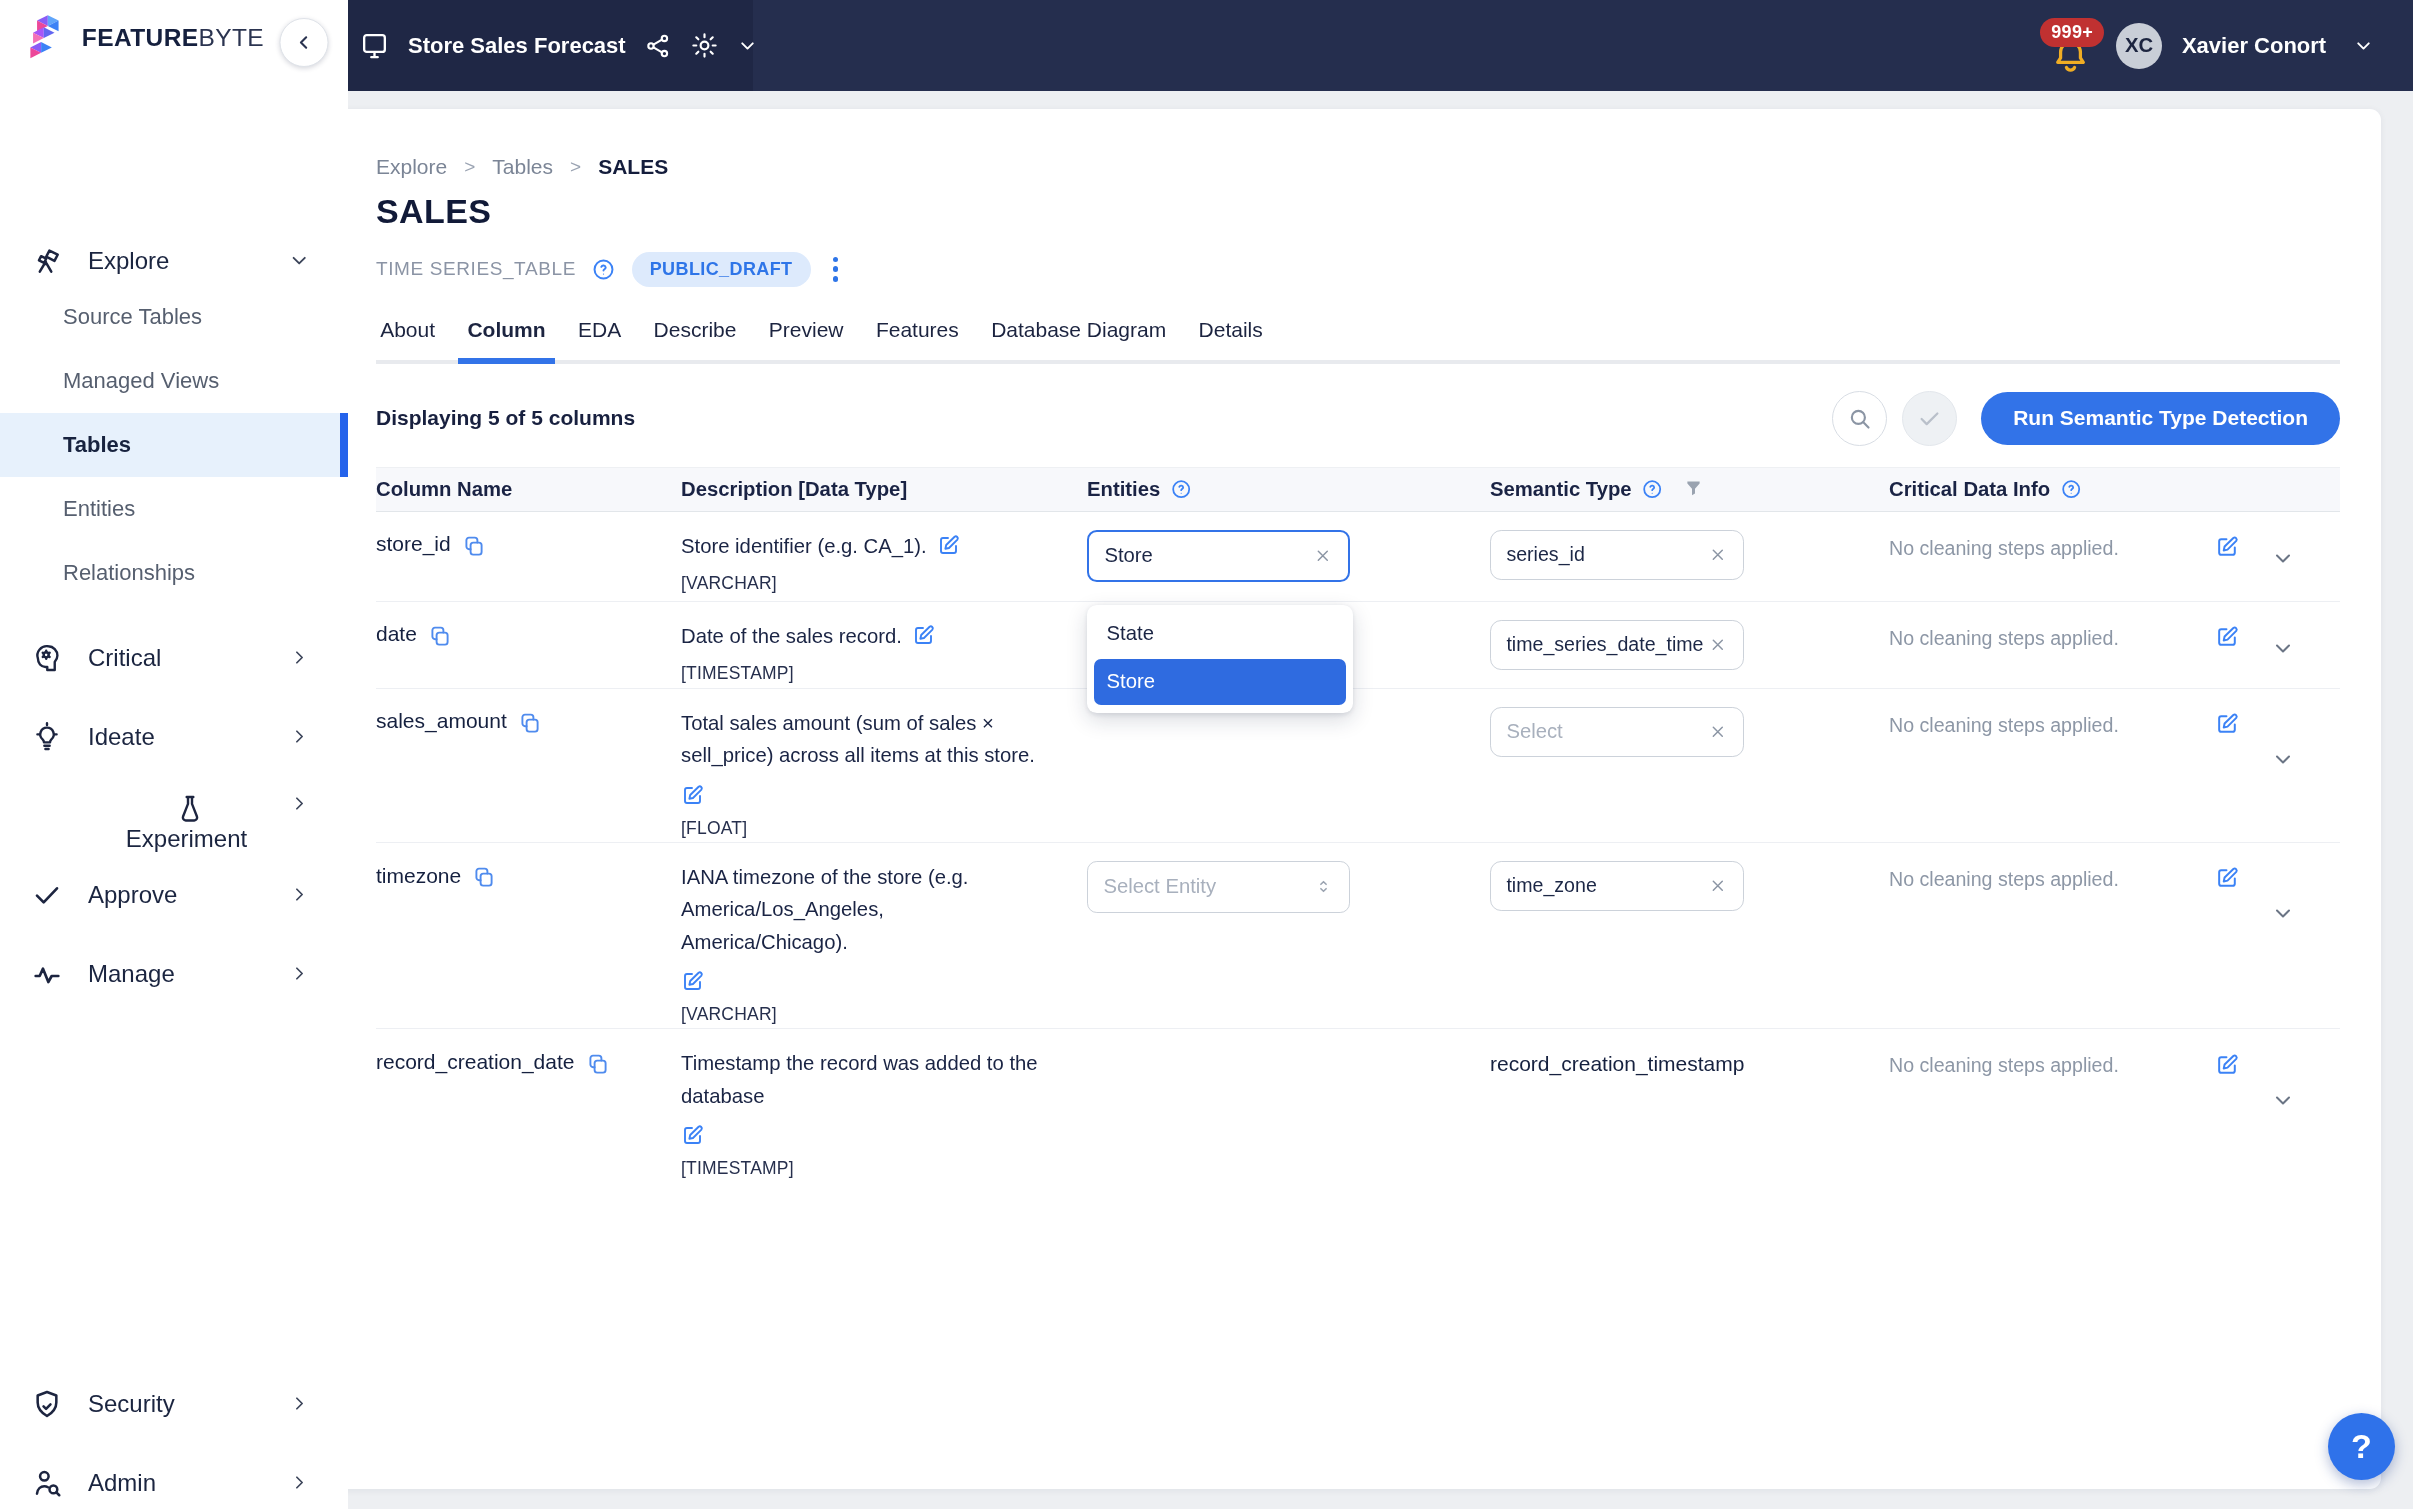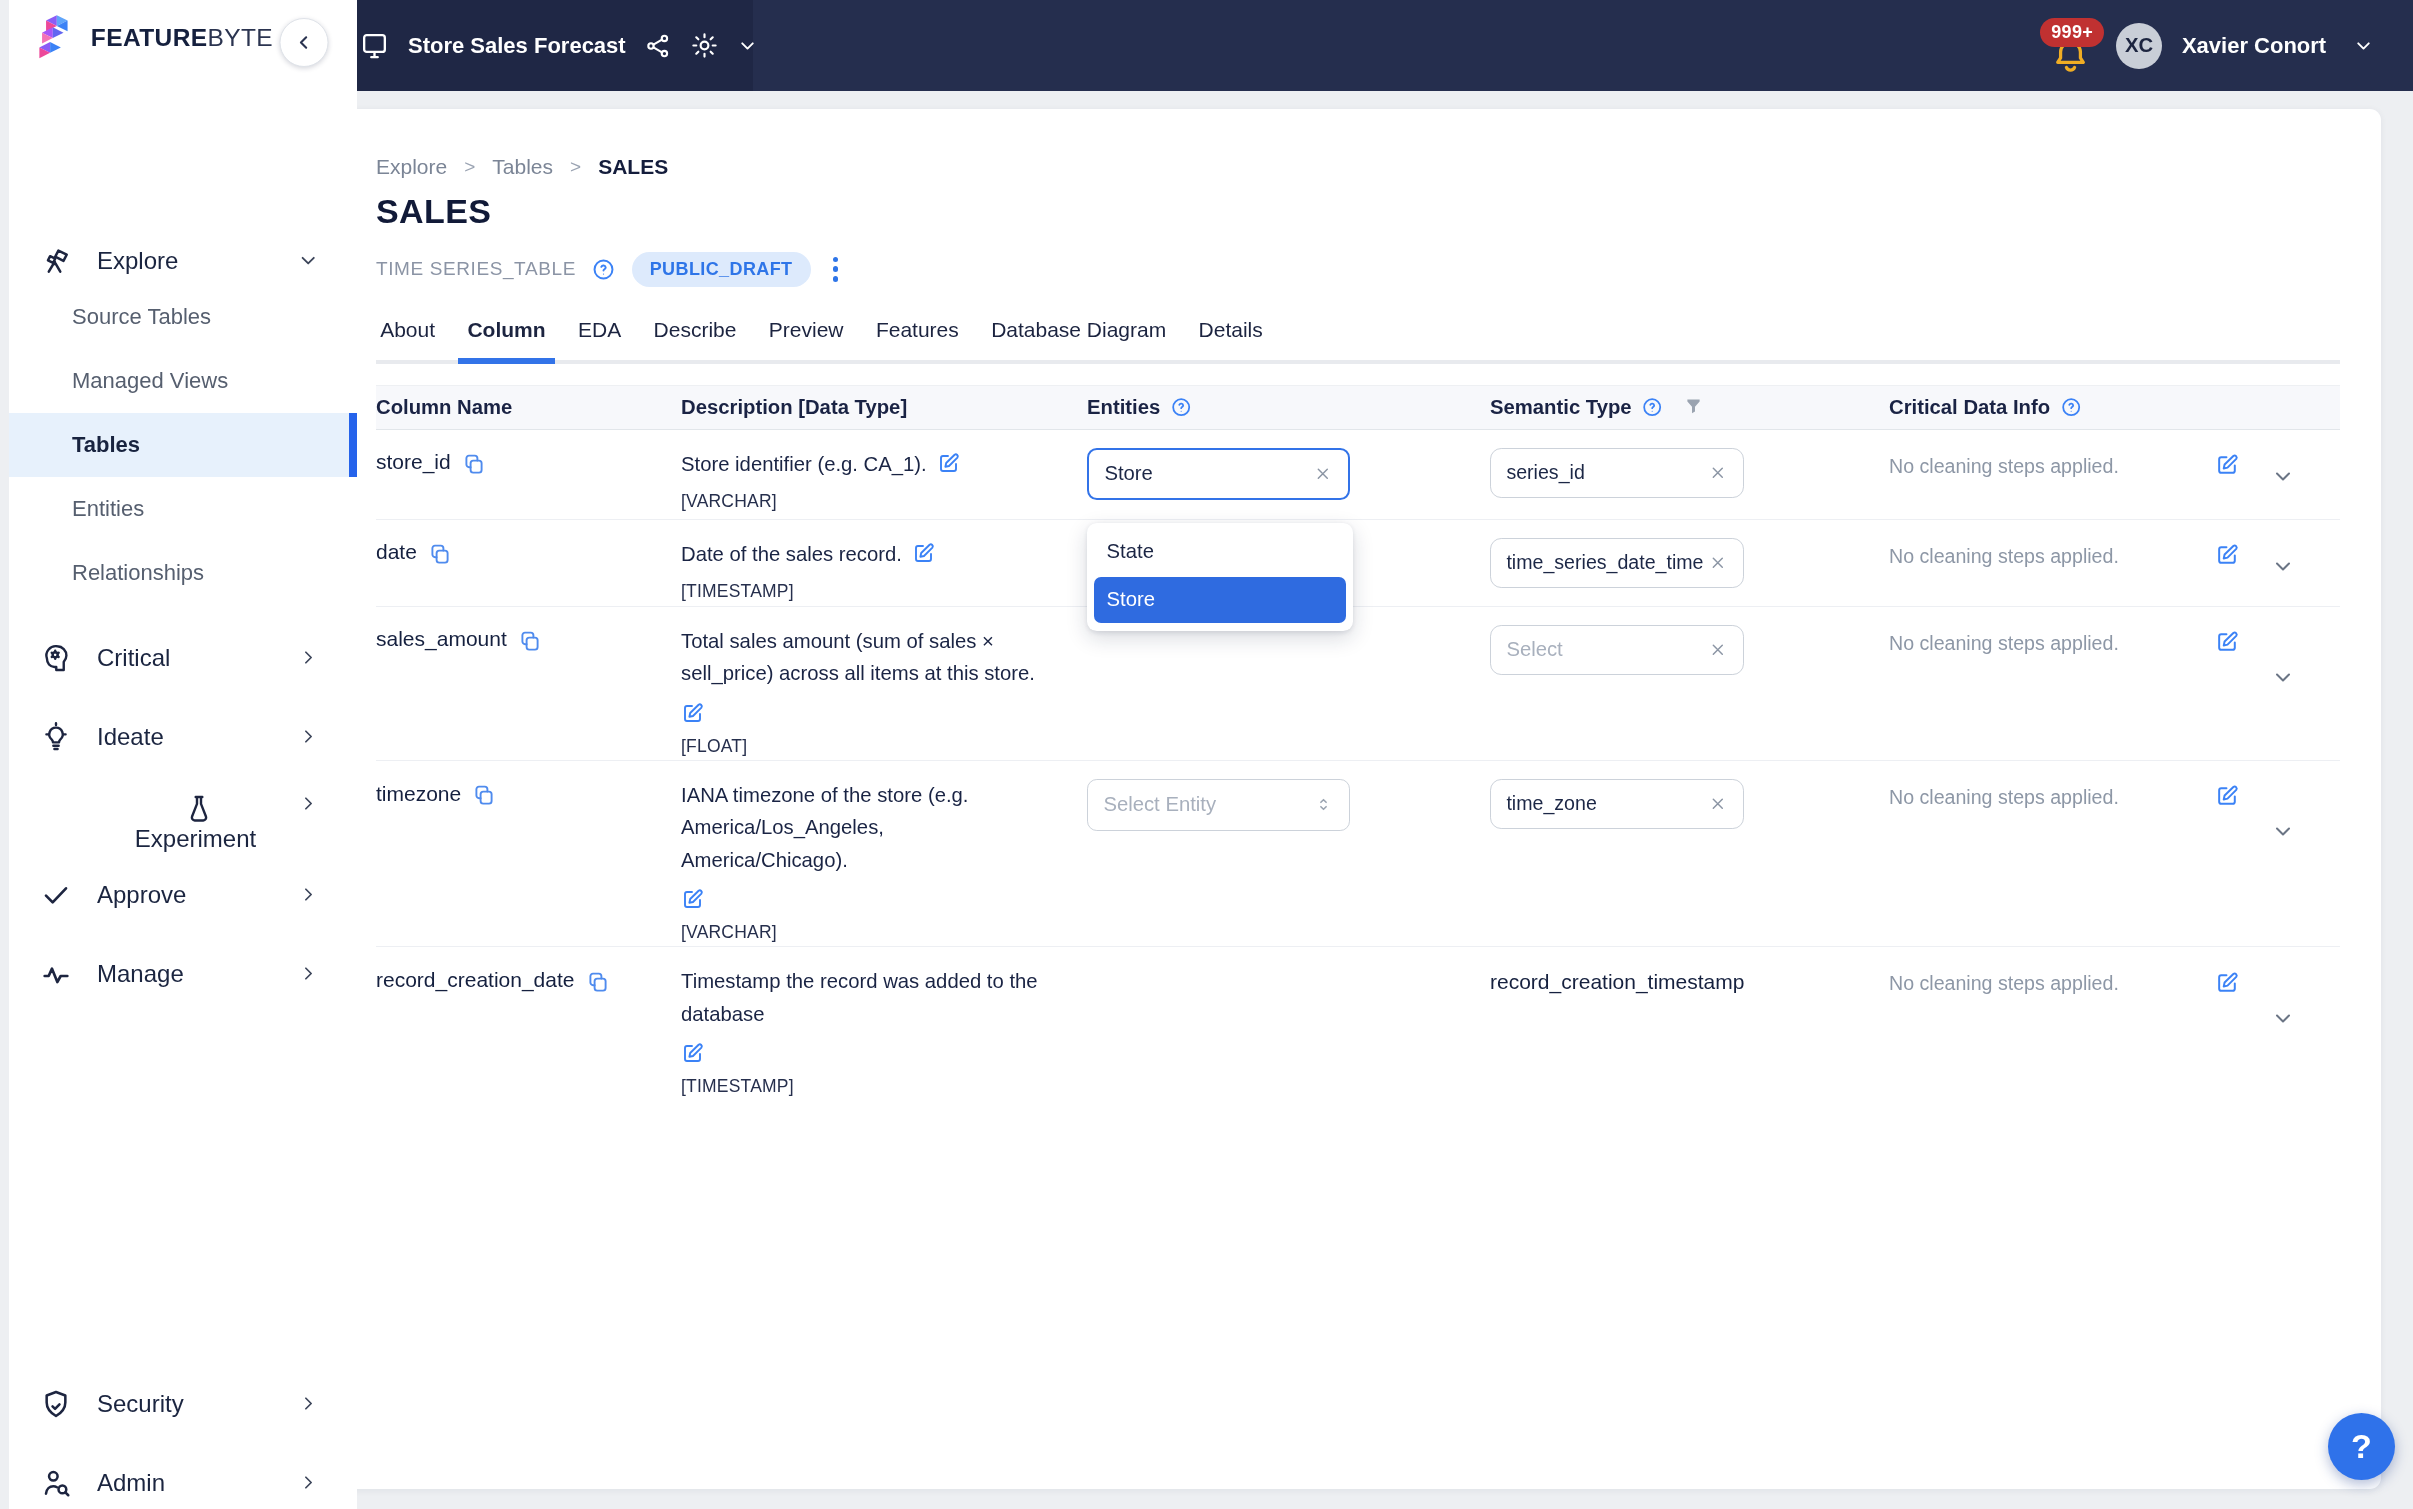--- a/index.html
+++ b/index.html
@@ -21,21 +21,21 @@
   .project-title { font-size:22px; font-weight:700; color:#ffffff; white-space:nowrap; }
   .tb-iconbtn { color:#fff; display:flex; align-items:center; justify-content:center; }
   .topbar-right { position:absolute; right:39px; top:0; height:91px; display:flex; align-items:center; gap:17px; }
   .bell-wrap { position:relative; width:55px; height:64px; }
   .bell-wrap .bell { position:absolute; left:5.6px; bottom:1.4px; }
   .notif-badge { position:absolute; top:4px; left:-4.2px; background:#c03131; color:#fff; font-size:18px; font-weight:700; padding:4.2px 11.2px; border-radius:700px; letter-spacing:0.4px; }
   .avatar { width:46px; height:46px; border-radius:50%; background:#c9ced7; color:#1d2540; font-size:20.3px; font-weight:700; display:flex; align-items:center; justify-content:center; }
   .user-name { color:#fff; font-size:22px; font-weight:600; margin-left:2.8px; white-space:nowrap; }
 
   
-  .sidebar { position:absolute; left:0; top:0; bottom:0; width:348px; background:#ffffff; z-index:5;margin-left:9px; }
+  .sidebar { position:absolute; left:0; top:0; bottom:0; width:348px; background:#ffffff; z-index:5; }
   .logo { display:flex; align-items:center; gap:9.8px; margin:15.4px 0 0 29px; }
   .logo-text { font-size:24.5px; letter-spacing:0.4px; color:#15203e; }
   .logo-text b { font-weight:800; }
   .logo-text span.lt { font-weight:400; color:#2b3450; }
   .side-section { position:absolute; left:0; width:100%; height:67px; display:flex; align-items:center; cursor:pointer; }
   .side-section .s-ic { margin-left:31px; color:#1d2540; }
   .side-section .s-label { margin-left:25px; font-size:24px; color:#1b2540; font-weight:500; }
   .side-section .s-chev { position:absolute; right:38px; color:#3c455a; }
   .sub-list { position:absolute; left:0; top:285px; width:100%; }
   .sub-item { height:64px; display:flex; align-items:center; padding-left:63px; font-size:22px; color:#565f6f; cursor:pointer; position:relative; }
@@ -344,20 +344,41 @@
     <span class="tab">About</span>
     <span class="tab active">Column</span>
     <span class="tab">EDA</span>
     <span class="tab">Describe</span>
     <span class="tab">Preview</span>
     <span class="tab">Features</span>
     <span class="tab">Database Diagram</span>
     <span class="tab">Details</span>
   </div>
 
+  <div class="toolbar">
+    <span class="summary">Displaying 5 of 5 columns</span>
+    <div class="toolbar-right">
+      <div class="circle-btn">
+        <span class="ic">
+          <svg width="27" height="27" viewBox="0 0 24 24" fill="none" stroke="currentColor" stroke-width="1.9" stroke-linecap="round">
+              <circle cx="11" cy="11" r="5.8"></circle>
+              <path d="M15.4 15.4L20 20"></path>
+            </svg>
+        </span>
+      </div>
+      <div class="circle-btn disabled">
+        <span class="ic">
+          <svg width="27" height="27" viewBox="0 0 24 24" fill="none" stroke="currentColor" stroke-width="2" stroke-linecap="round" stroke-linejoin="round">
+              <path d="M5 12.5l4.5 4.5L19 7.5"></path>
+            </svg>
+        </span>
+      </div>
+      <button class="primary-btn">Run Semantic Type Detection</button>
+    </div>
+  </div>
 
   <div class="thead">
     <div class="th">
         <span>Column Name</span>
       </div>
     <div class="th">
         <span>Description [Data Type]</span>
       </div>
     <div class="th">
       <span>Entities</span>

